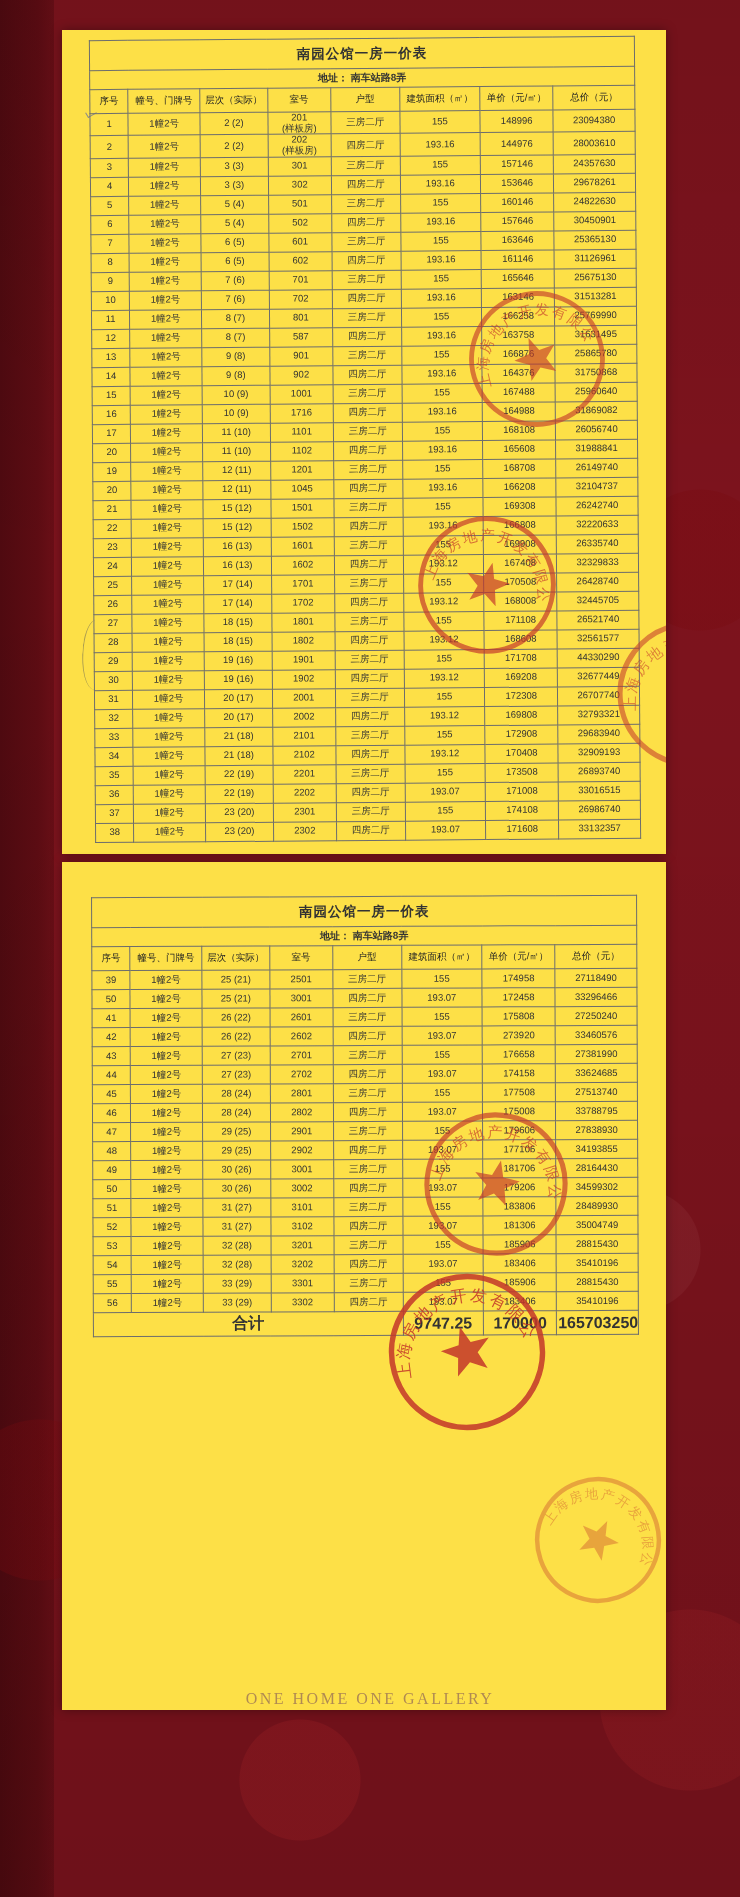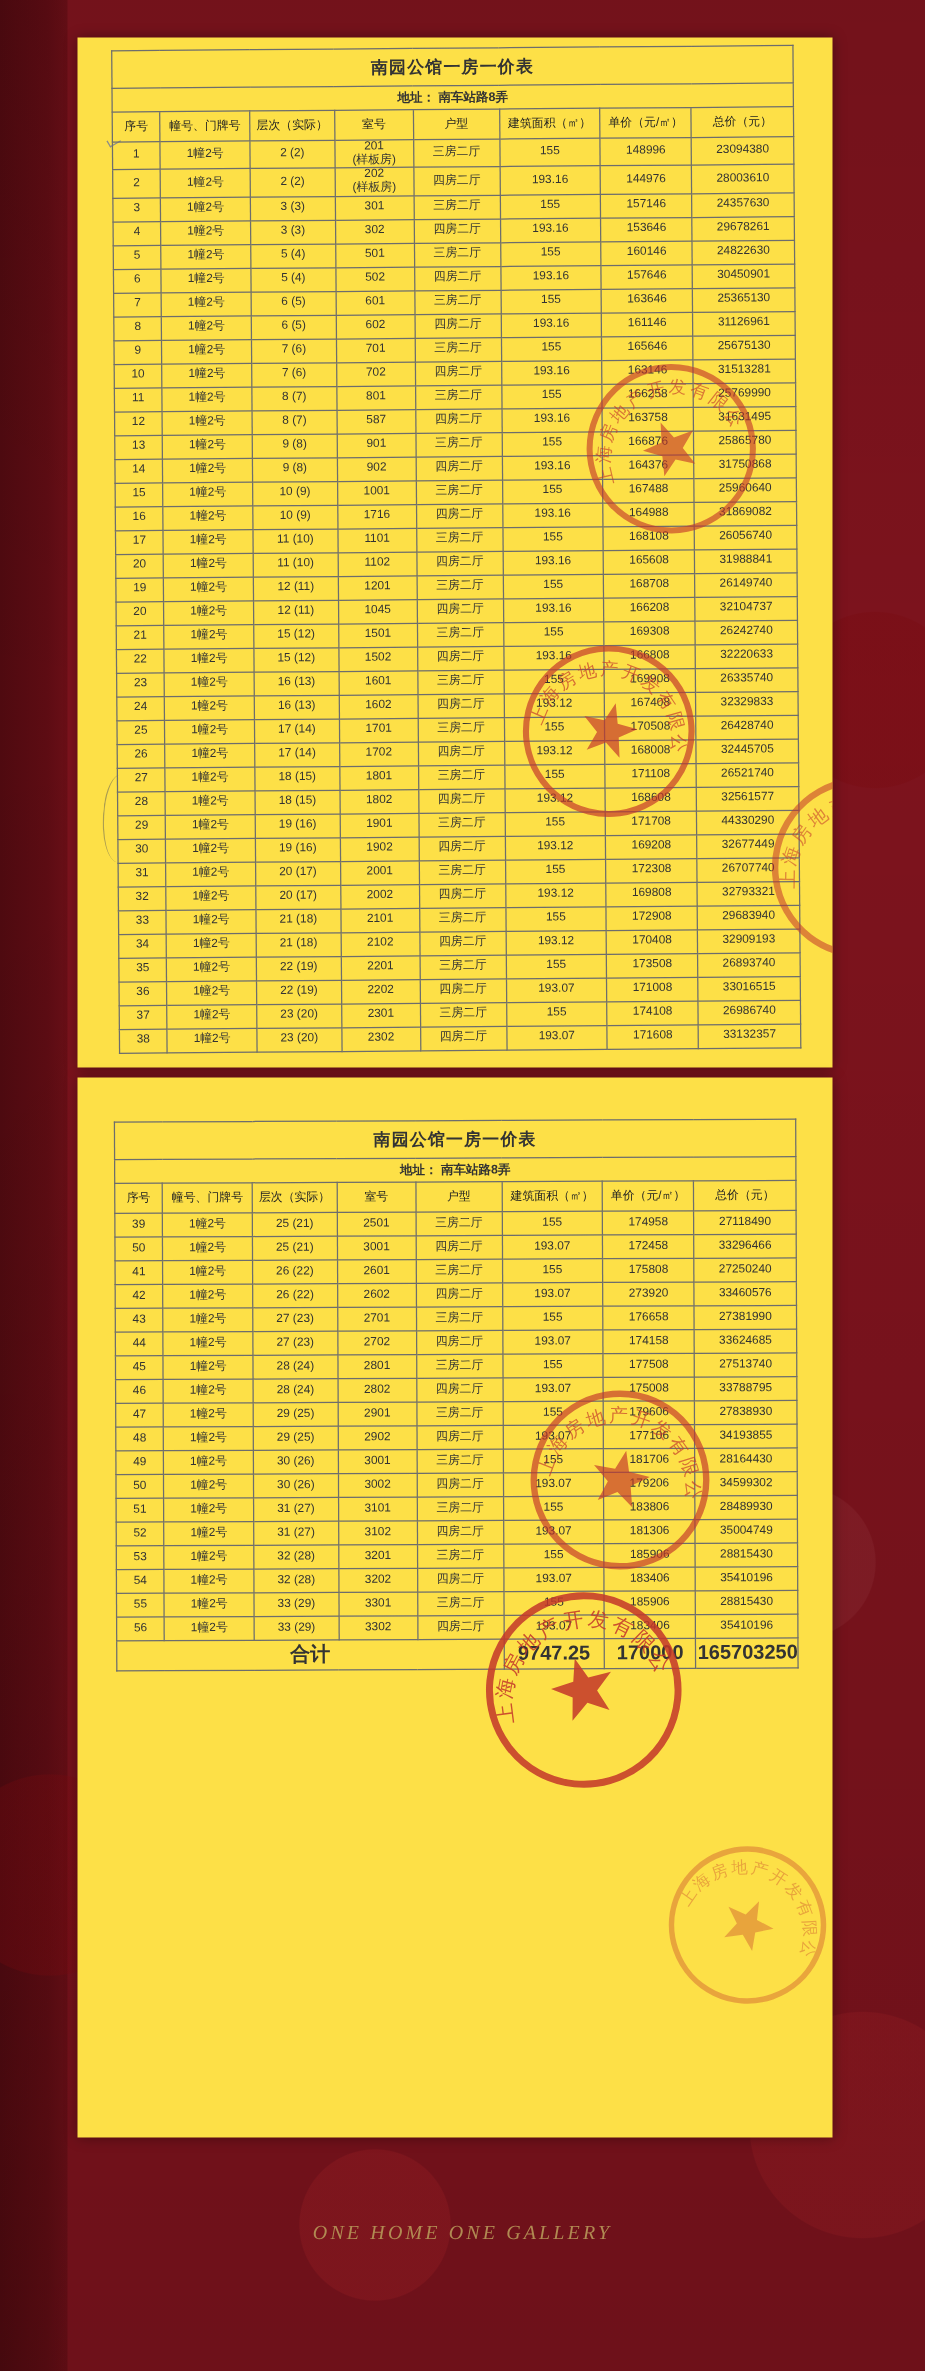--- a/index.html
+++ b/index.html
@@ -36,22 +36,22 @@
   .seal-a{left:404px;top:258px;width:142px;height:142px;opacity:.62;transform:rotate(-22deg);}
   .seal-b{left:353px;top:483px;width:144px;height:144px;opacity:.68;transform:rotate(14deg);}
   .seal-c{left:552px;top:588px;width:152px;height:152px;opacity:.55;transform:rotate(-8deg);}
   .seal-d{left:359px;top:247px;width:150px;height:150px;opacity:.66;transform:rotate(12deg);}
   .seal-e{left:323px;top:408px;width:164px;height:164px;opacity:.85;transform:rotate(-16deg);}
   .seal-f{left:470px;top:612px;width:132px;height:132px;opacity:.35;transform:rotate(26deg);}
   .pencil-mark{position:absolute;left:20px;top:590px;width:26px;height:70px;
     border-left:1.5px solid rgba(90,90,90,0.5);border-radius:40% 0 0 60%;transform:rotate(6deg);}
   .check-mark{position:absolute;left:24px;top:80px;width:9px;height:5px;
     border-left:1.5px solid #8a8a8a;border-bottom:1.5px solid #8a8a8a;transform:rotate(-30deg);}
-  .footer{position:absolute;left:0;top:1778px;width:740px;text-align:center;
-    font-family:"Liberation Serif",serif;font-size:16px;letter-spacing:2.5px;color:#b08a52;font-style:italic;}
+  .footer{position:absolute;left:0;top:1690px;width:740px;text-align:center;
+    font-family:"Liberation Serif",serif;font-size:16px;letter-spacing:2.5px;color:#b08a52;}
 </style>
 </head>
 <body>
 
 <div class="canvas">
   <div class="left-stripe"></div>
   <div class="bg-pattern"></div>
 
   <div class="page page1">
     <div class="check-mark"></div>

